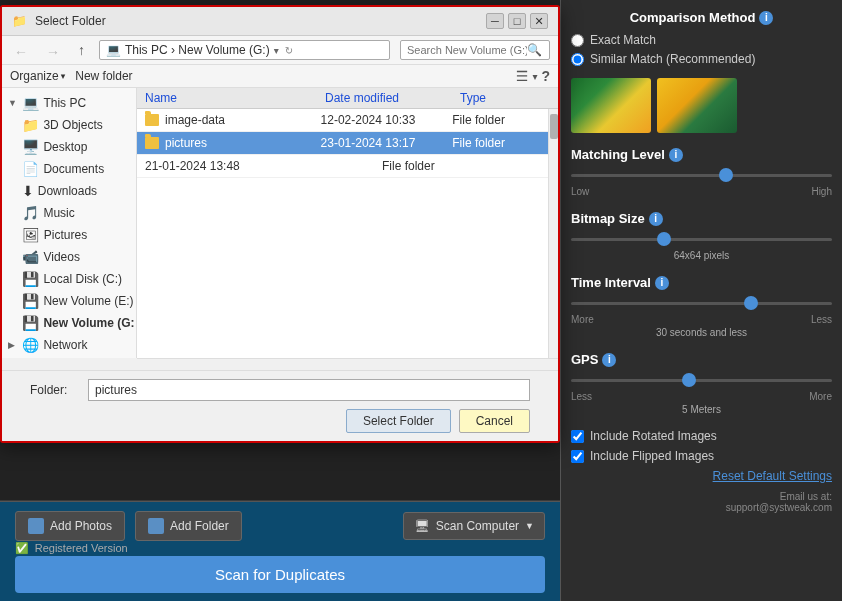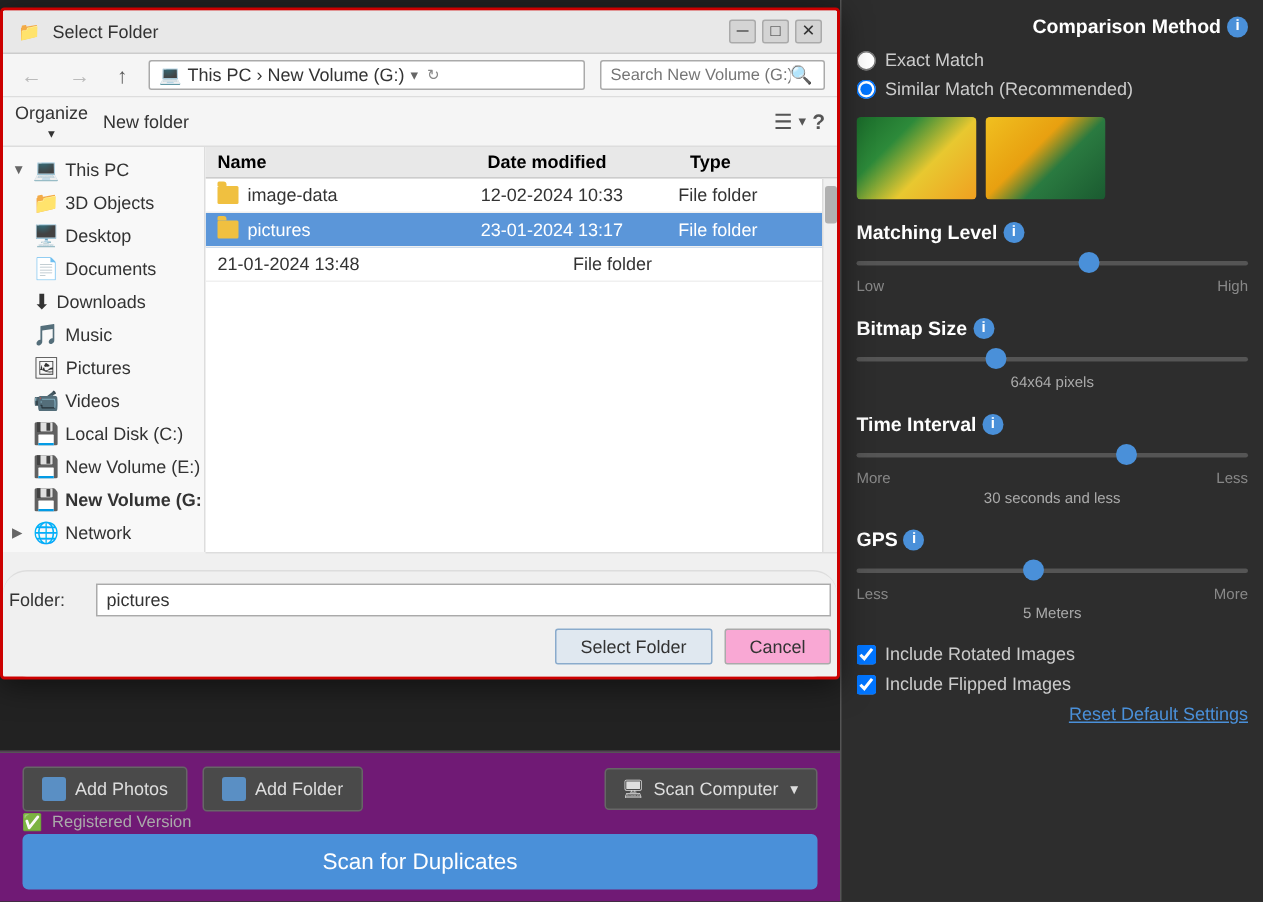--- a/index.html
+++ b/index.html
@@ -21,21 +21,21 @@
       width: 842px; height: 601px;
       background: #3a3a3a;
     }
 
     
     .bottom-bar {
       position: absolute;
       bottom: 0; left: 0;
       width: 560px;
       height: 100px;
-      background: #701a75;
+      background: #0c4a6e;
       border-top: 1px solid #555;
       display: flex;
       flex-direction: column;
       justify-content: space-around;
       padding: 8px 15px;
     }
     .bottom-row1 {
       display: flex;
       align-items: center;
       gap: 10px;
@@ -111,21 +111,21 @@
       text-align: center;
       line-height: 14px;
       font-size: 10px;
       font-weight: bold;
       cursor: pointer;
       margin-left: 4px;
     }
     .section-header {
       display: flex;
       align-items: center;
-      justify-content: flex-end;
+      justify-content: center;
       margin-bottom: 8px;
     }
     .section-title {
       font-size: 13px;
       color: #fff;
       font-weight: 600;
     }
     .radio-group {
       display: flex;
       flex-direction: column;
@@ -346,21 +346,20 @@
     }
     .organize-btn {
       background: none;
       border: none;
       cursor: pointer;
       font-size: 12px;
       color: #333;
       display: flex;
       align-items: center;
       gap: 2px;
-      flex-direction: column;
     }
     .new-folder-btn {
       background: none;
       border: none;
       cursor: pointer;
       font-size: 12px;
       color: #333;
     }
     .view-btns {
       margin-left: auto;
@@ -424,22 +423,22 @@
       display: flex;
       flex-direction: column;
       overflow: hidden;
     }
     .file-header {
       display: flex;
       background: #e8e8e8;
       border-bottom: 1px solid #ccc;
       padding: 3px 8px;
       font-size: 12px;
-      color: #000000;
-      font-weight: 700;
+      color: #1d4ed8;
+      font-weight: 400;
     }
     .file-header-name { flex: 2; }
     .file-header-date { flex: 1.5; }
     .file-header-type { flex: 1; }
     .file-list {
       flex: 1;
       overflow-y: auto;
     }
     .file-row {
       display: flex;
@@ -484,22 +483,21 @@
       background: #b0b0b0;
       top: 5px;
       left: 1px;
       border-radius: 2px;
     }
 
     
     .dialog-footer {
       background: #f0f0f0;
       border-top: 1px solid #ddd;
-      padding: 8px 4px;
-      border-radius: 16px;
+      padding: 8px 28px;
     }
     .folder-row {
       display: flex;
       align-items: center;
       gap: 8px;
       margin-bottom: 8px;
     }
     .folder-label {
       font-size: 12px;
       color: #333;
@@ -515,21 +513,21 @@
     }
     .footer-btns {
       display: flex;
       justify-content: flex-end;
       gap: 8px;
     }
     .footer-btn {
       padding: 4px 16px;
       font-size: 12px;
       border: 1px solid #aaa;
-      background: #f9a8d4;
+      background: #fef9c3;
       border-radius: 2px;
       cursor: pointer;
       color: #333;
     }
     .footer-btn.primary {
       background: #e0e8f0;
       border-color: #8aabcc;
     }
   </style>
 </head>
@@ -619,20 +617,24 @@
   <div class="checkbox-row">
     <input type="checkbox" checked="" style="">
     <span>Include Rotated Images</span>
   </div>
   <div class="checkbox-row">
     <input type="checkbox" checked="" style="">
     <span>Include Flipped Images</span>
   </div>
 
   <a class="reset-link">Reset Default Settings</a>
+  <div class="email-text">
+    <span>Email us at:</span><br>
+    <span>support@systweak.com</span>
+  </div>
 </div>
 
 <div class="bottom-bar">
   <div class="bottom-row1">
     <button class="bottom-btn">
       <span class="icon-img"></span>
       <span>Add Photos</span>
     </button>
     <button class="bottom-btn">
       <span class="icon-img"></span>

